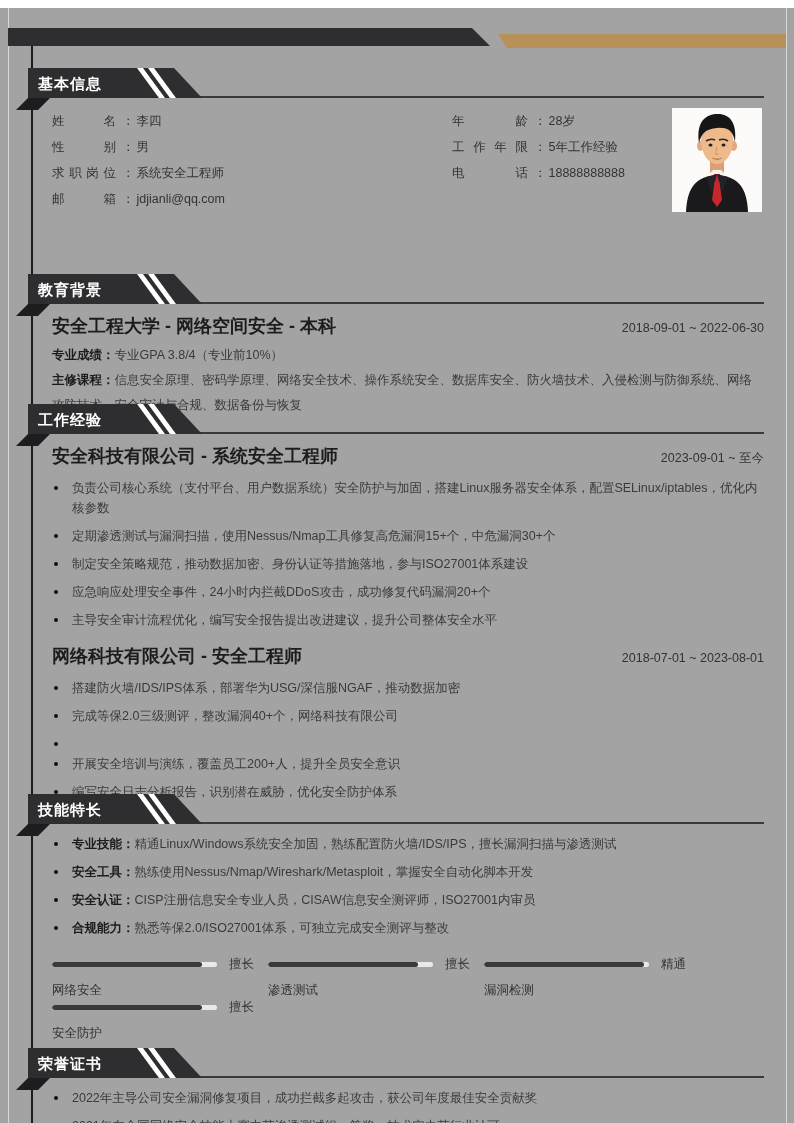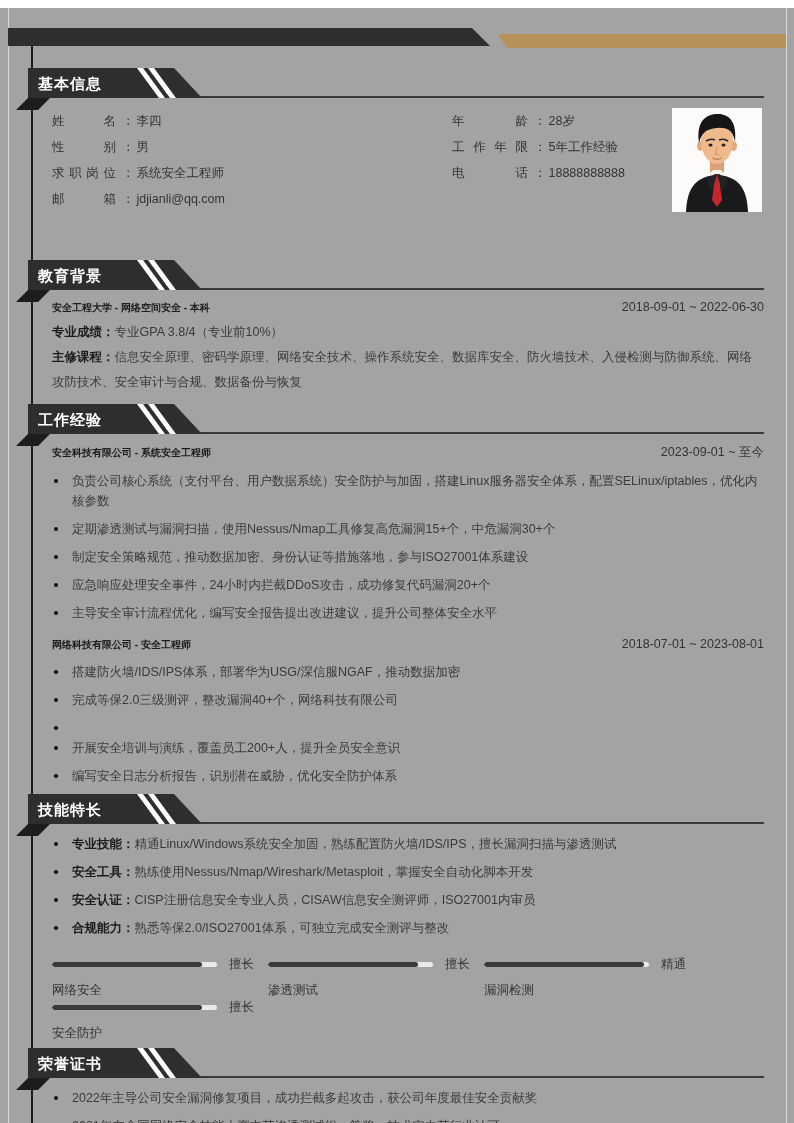--- a/index.html
+++ b/index.html
@@ -38,21 +38,21 @@
   .col-r { width:260px; }
   .f-row { line-height:26px; font-size:12.5px; white-space:nowrap; }
   .f-label { display:inline-block; text-align:justify; text-align-last:justify; color:#333; }
   .col-l .f-label { width:64px; }
   .col-r .f-label { width:76px; }
   .f-colon { margin:0 2px 0 6px; }
   .photo { position:absolute; right:2px; top:0; width:90px; height:104px; }
 
   
   .line-title { display:flex; justify-content:space-between; align-items:baseline; }
-  .b-strong { font-weight:bold; font-size:10px; color:#1c1c1c; }
+  .b-strong { font-weight:bold; font-size:18px; color:#1c1c1c; }
   .b-date { font-size:12.5px; color:#333; }
   .para { font-size:12.5px; line-height:25px; margin-top:5px; color:#3a3a3a; }
   .para .lab { font-weight:bold; color:#1c1c1c; }
 
   
   .blist { margin-top:10px; }
   .b-item { display:flex; font-size:12.5px; line-height:20px; margin-bottom:8px; color:#3a3a3a; }
   .b-item .dot { flex:0 0 4px; width:4px; height:4px; border-radius:50%; background:#111; margin:8px 14px 0 2px; }
   .job { margin-bottom:6px; }
   .job + .job { margin-top:14px; }
@@ -121,21 +121,21 @@
         <path d="M34 33 q5 -3 9 -1" stroke="#2a2a2c" stroke-width="1.6" fill="none"></path>
         <path d="M47 32 q5 -2 9 1" stroke="#2a2a2c" stroke-width="1.6" fill="none"></path>
         <ellipse cx="38.5" cy="37" rx="2" ry="1.5" fill="#222222"></ellipse>
         <ellipse cx="51.5" cy="37" rx="2" ry="1.5" fill="#222222"></ellipse>
         <path d="M45 39 l-1.5 7 q1.5 1.3 3 0" stroke="#d79a6c" stroke-width="1.2" fill="none"></path>
         <path d="M40.5 50 q4.5 2.6 9 0" stroke="#b97c55" stroke-width="1.4" fill="none"></path>
       </svg>
     </div>
   </div>
 
-  <div class="section" style="top:252px;">
+  <div class="section" style="top:266px;">
     <div class="sec-head">
       <div class="rule"></div>
       <svg class="badge" width="190" height="44" viewBox="0 0 190 44">
         <polygon points="12,30 34,30 22,42 0,42" fill="#1d1d1f"></polygon>
         <polygon points="12,0 158,0 186,30 12,30" fill="#2e2e30"></polygon>
         <polygon points="121,0 127,0 149,30 143,30" fill="#ffffff"></polygon>
         <polygon points="132,0 138,0 160,30 154,30" fill="#ffffff"></polygon>
         <text x="22" y="21">教育背景</text>
       </svg>
     </div>

